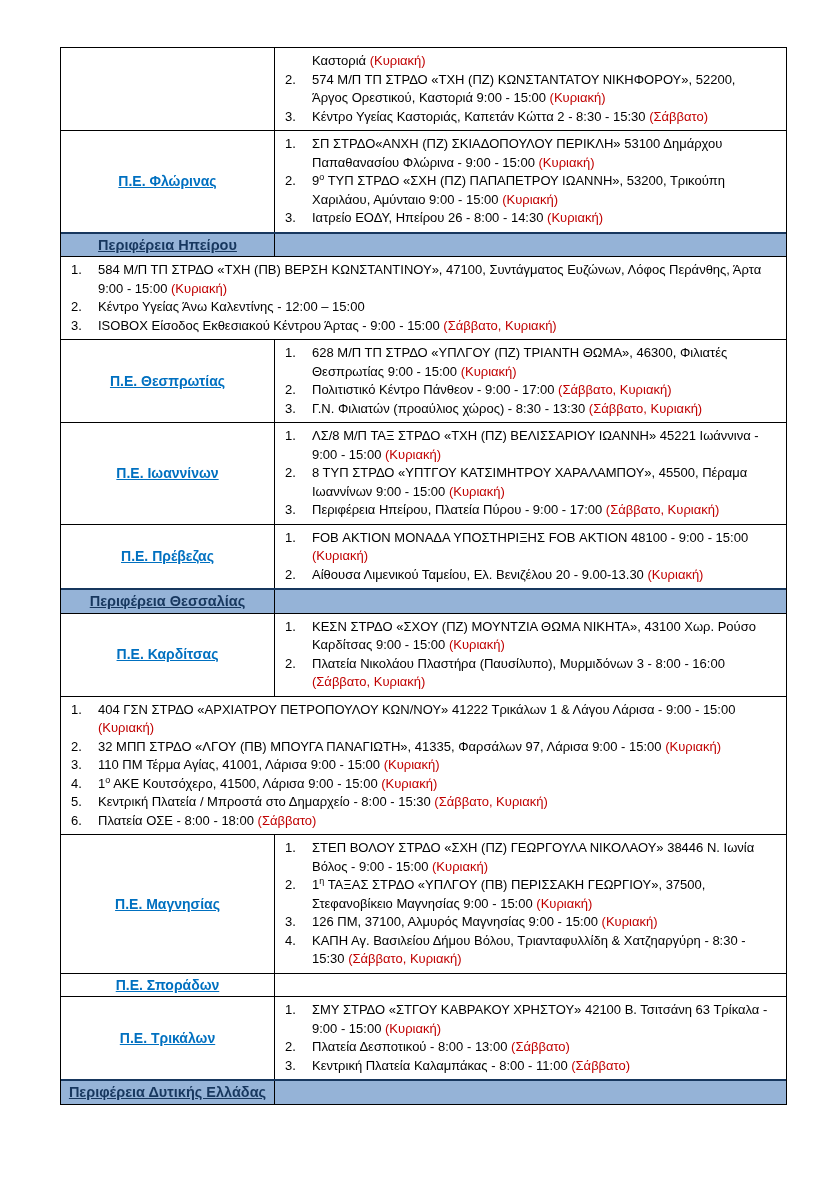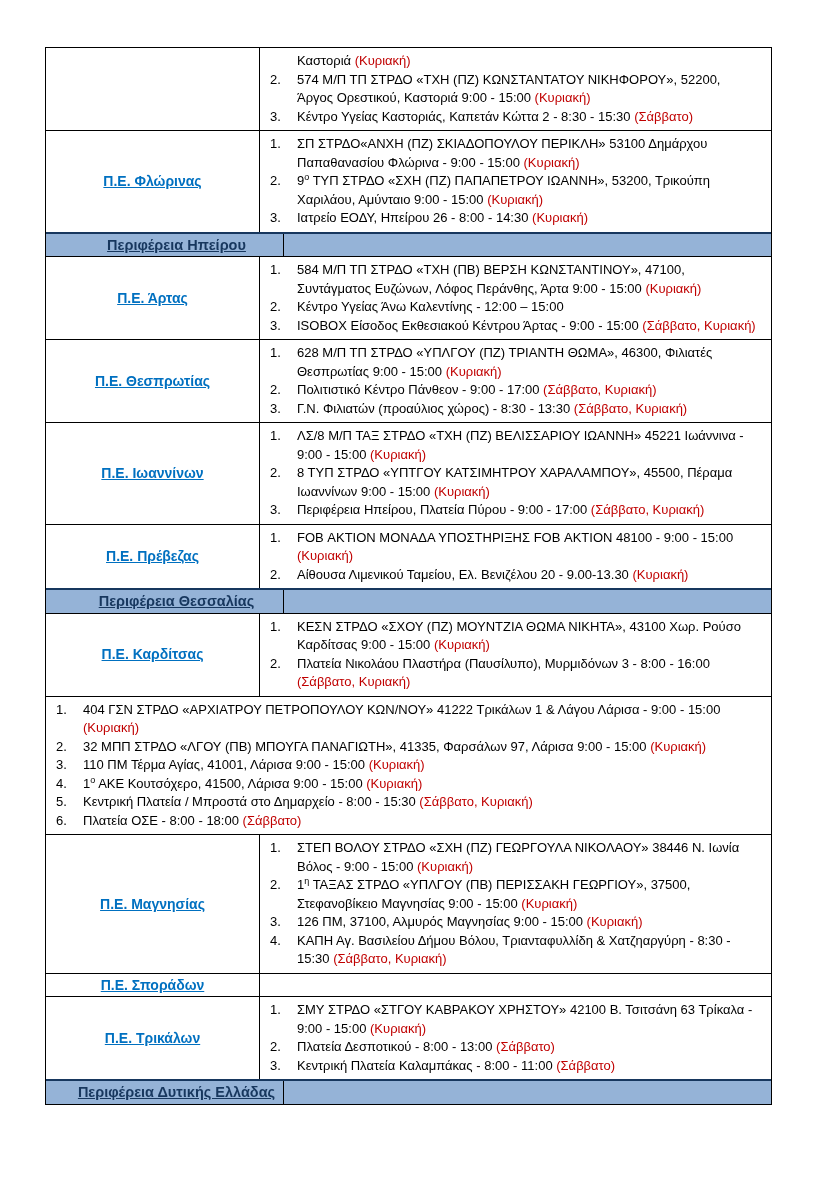--- a/index.html
+++ b/index.html
@@ -7,26 +7,26 @@
     --region:#0070C0; --day:#C00000; --body:#000000; --border:#000000;
   }
   *{box-sizing:border-box;}
   html,body{margin:0;padding:0;}
   body{
     width:840px;height:1188px;background:#ffffff;position:relative;overflow:hidden;
     font-family:"Liberation Sans","DejaVu Sans",sans-serif;
     font-size:13px;line-height:18.5px;color:var(--body);
   }
   .table{
-    position:absolute;left:45px;top:47px;width:727px;
+    position:absolute;left:60px;top:47px;width:727px;
     border:1px solid var(--border);
   }
   .row{display:flex;border-top:1px solid var(--border);background:#fff;}
   .row:first-child{border-top:none;}
-  .row.hdr{background:var(--hdr-bg);border-top:2px solid var(--hdr-border);min-height:23px;padding-left:24px;}
+  .row.hdr{background:var(--hdr-bg);border-top:2px solid var(--hdr-border);min-height:23px;}
   .cell-left{
     flex:0 0 214px;width:214px;border-right:1px solid var(--border);
     display:flex;align-items:center;justify-content:center;
     padding:2px 6px;text-align:center;
   }
   .cell-right{flex:1;padding:4px 12px 4px 10px;min-height:18px;}
   .region{color:var(--region);font-weight:bold;text-decoration:underline;font-size:14px;text-align:center;}
   .hdr-label{color:var(--hdr-text);font-weight:bold;text-decoration:underline;font-size:14.5px;}
   .item{display:flex;}
   .num{flex:0 0 27px;}
@@ -75,23 +75,20 @@
         </div>
       </div>
     </div>
     <div class="row hdr">
       <div class="cell-left">
         <span class="hdr-label">Περιφέρεια Ηπείρου</span>
       </div>
       <div class="cell-right"></div>
     </div>
     <div class="row">
-      <div class="cell-left">
-        <span class="region">Π.Ε. Άρτας</span>
-      </div>
       <div class="cell-right">
         <div class="item">
           <span class="num">1.</span>
           <span class="itxt"><span class="run">584 Μ/Π ΤΠ ΣΤΡΔΟ «ΤΧΗ (ΠΒ) ΒΕΡΣΗ ΚΩΝΣΤΑΝΤΙΝΟΥ», 47100, Συντάγματος Ευζώνων, Λόφος Περάνθης, Άρτα </span><span class="time">9:00 - 15:00</span><span class="run"> </span><span class="day">(Κυριακή)</span></span>
         </div>
         <div class="item">
           <span class="num">2.</span>
           <span class="itxt"><span class="run">Κέντρο Υγείας Άνω Καλεντίνης - </span><span class="time">12:00 – 15:00</span></span>
         </div>
         <div class="item">

